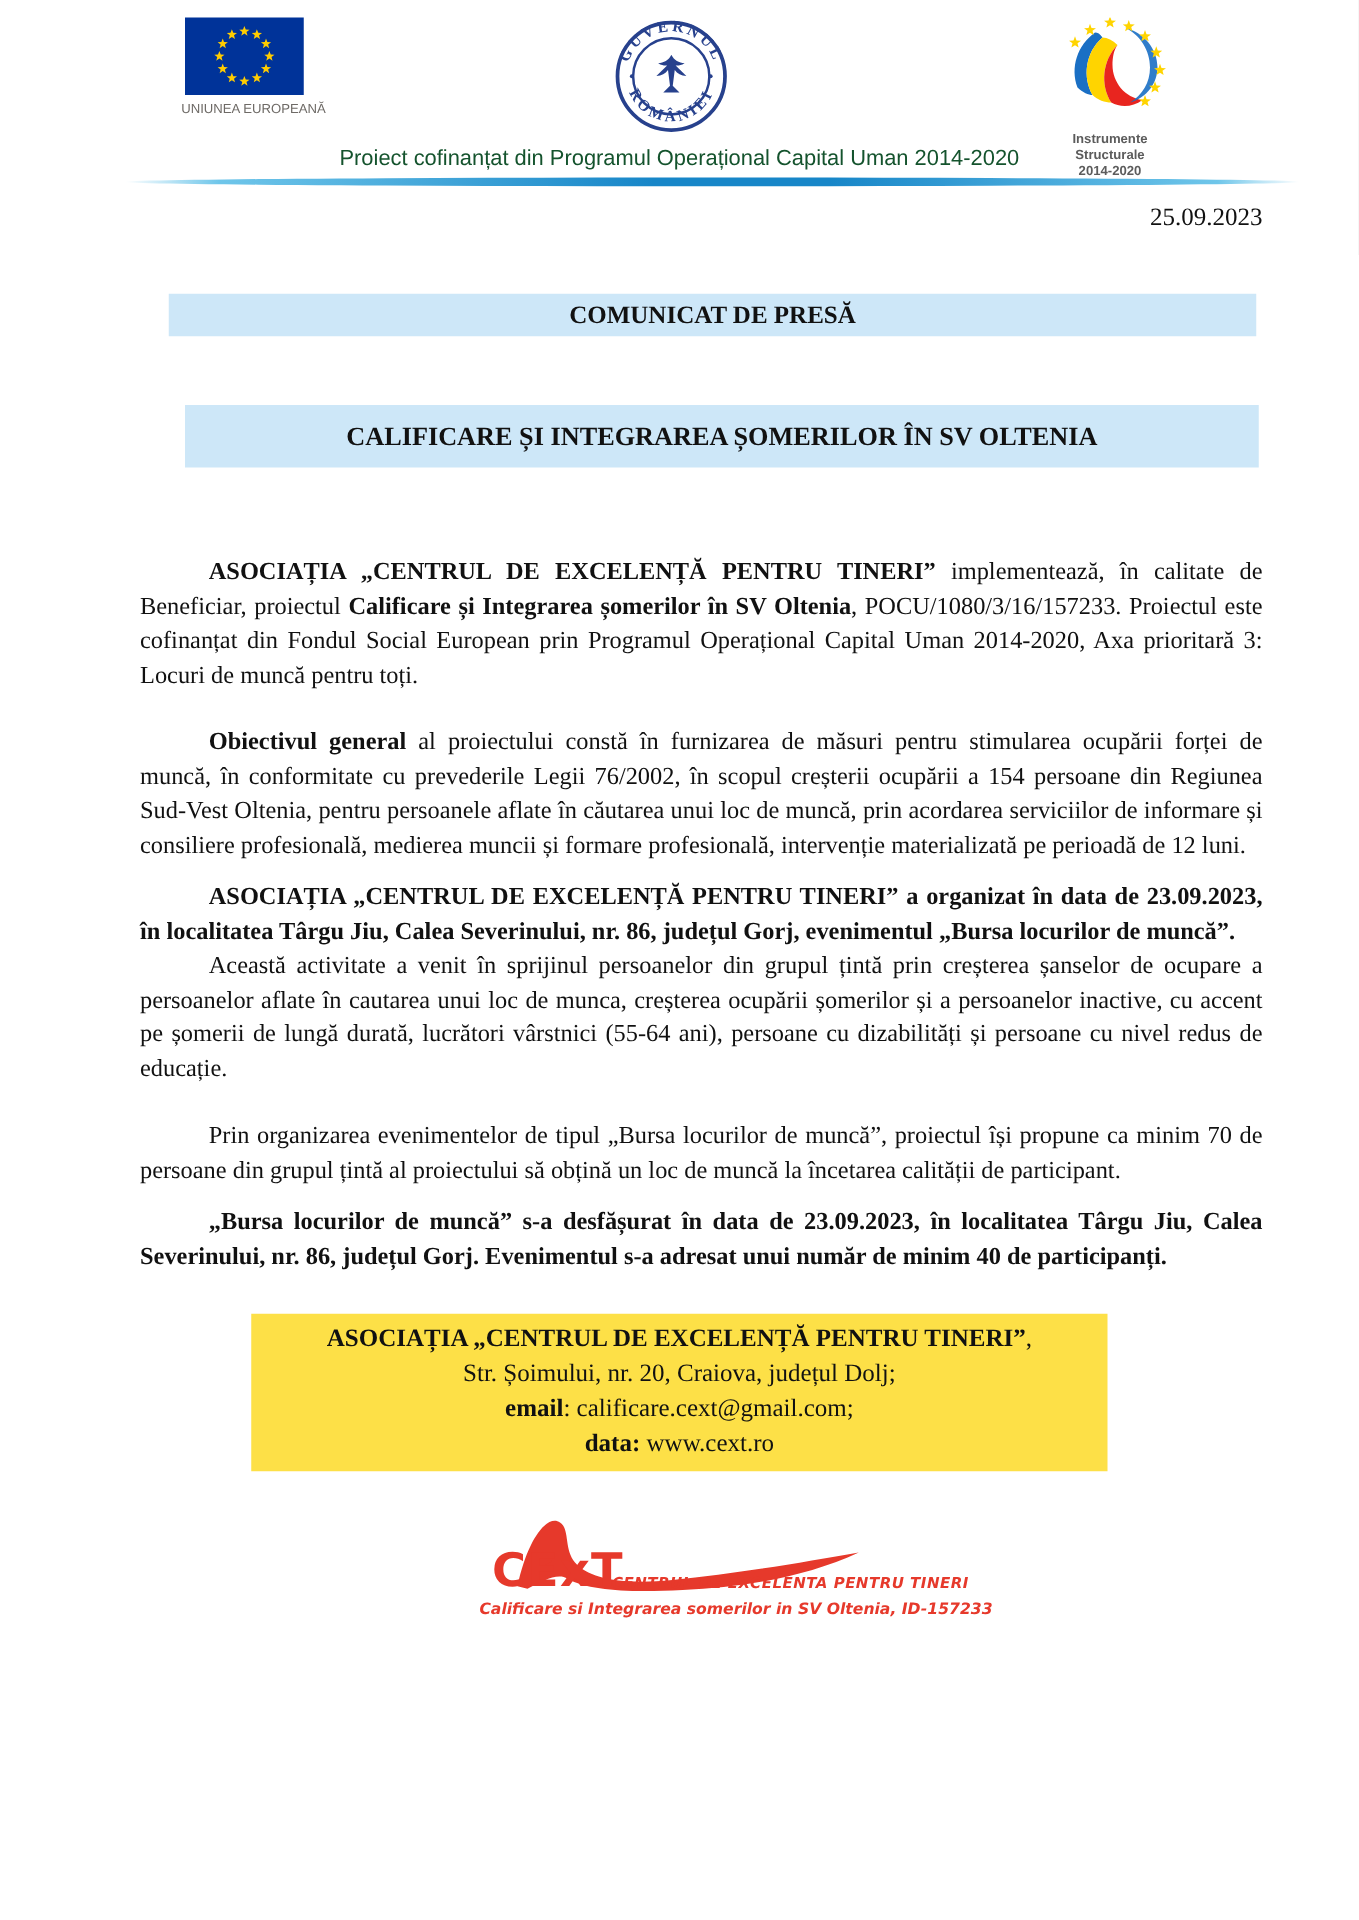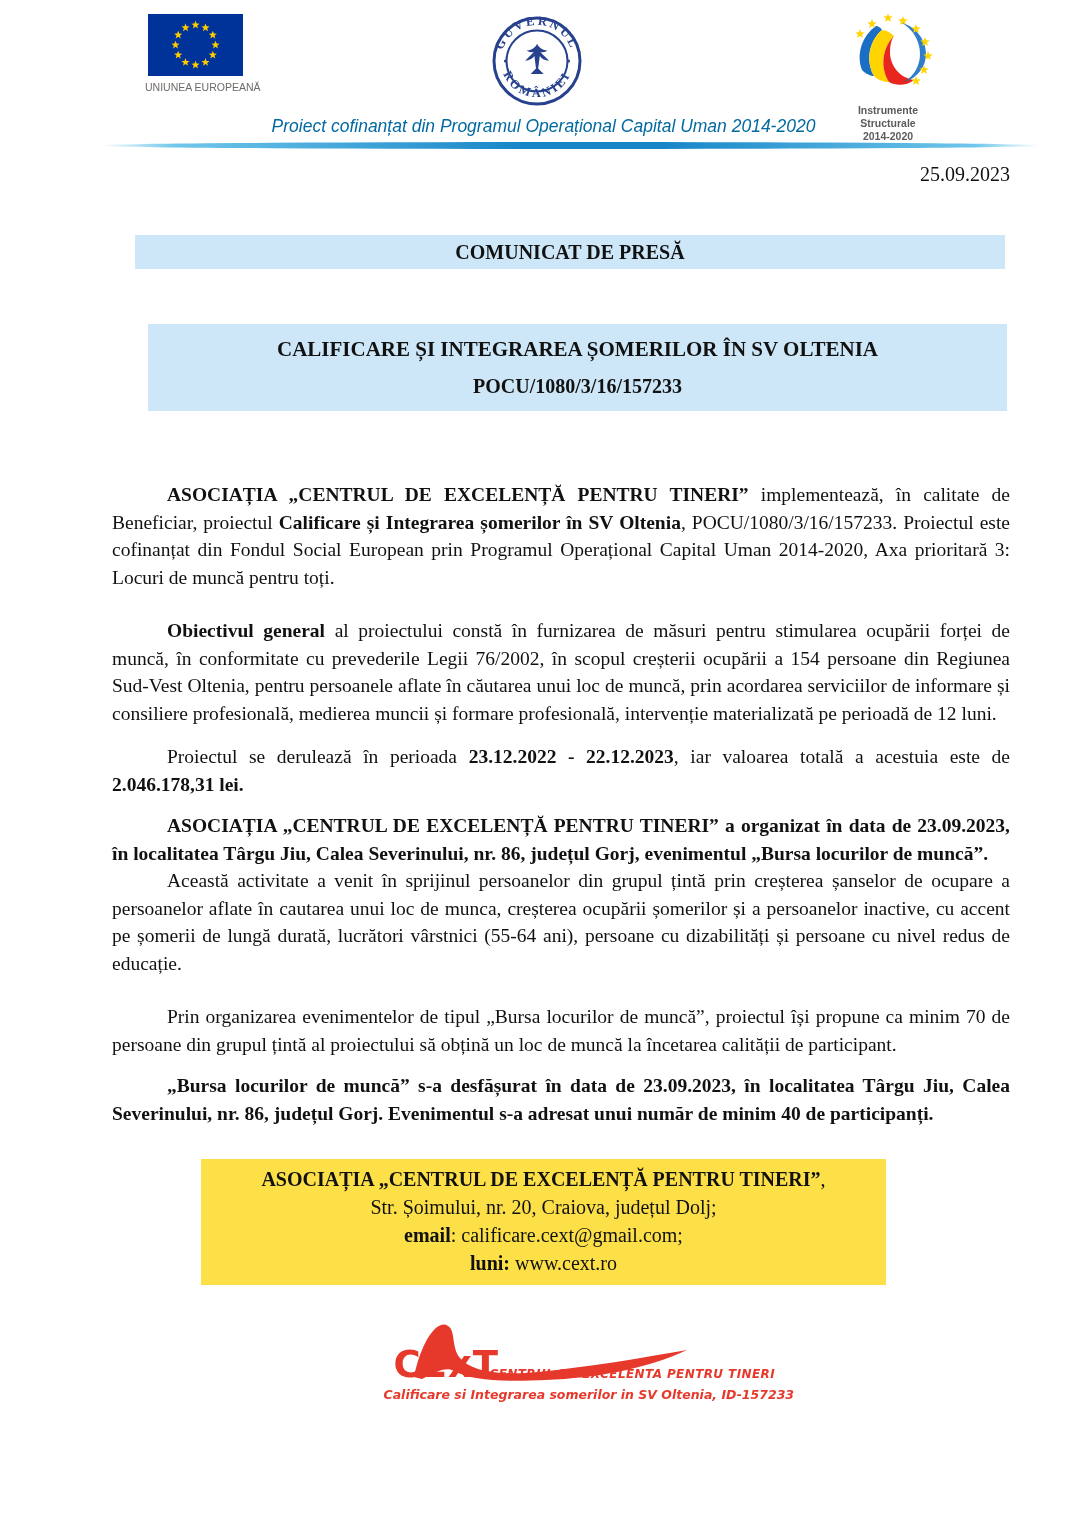--- a/index.html
+++ b/index.html
@@ -14,22 +14,22 @@
   .eu-block{width:100px;text-align:center;}
   .eu-flag{width:95px;height:62px;background:#003399;position:relative;margin:0 auto;}
   .eu-flag svg{position:absolute;inset:0;}
   .eu-label{font-family:"Liberation Sans",sans-serif;font-size:10.5px;color:#6e6a66;
     margin-top:5px;white-space:nowrap;}
   .gov-seal{width:90px;height:90px;margin-top:2px;}
   .is-block{width:118px;text-align:center;}
   .is-label{font-family:"Liberation Sans",sans-serif;font-weight:bold;font-size:10.5px;
     color:#5c5c5c;line-height:1.25;margin-top:2px;}
   
-  .cofinance{font-family:"Liberation Sans",sans-serif;font-size:17.5px;color:#0369a1;
-    text-align:center;margin-top:6px;height:22px;font-style:italic;}
+  .cofinance{font-family:"Liberation Sans",sans-serif;font-size:17.5px;color:#14532d;
+    text-align:center;margin-top:6px;height:22px;}
   .blue-line{height:7px;margin:4px 47px 0 100px;border-radius:50%;
     background:linear-gradient(to right,rgba(111,198,234,0) 0%,#6fc6ea 8%,#1786c8 45%,#1786c8 60%,#6fc6ea 93%,rgba(111,198,234,0) 100%);}
   
   .date{font-weight:normal;font-size:20px;text-align:right;margin:14px 77px 0 0;height:24px;}
   
   .bar1{margin:48px 82px 0 135px;height:34px;line-height:34px;background:#cde7f8;
     text-align:center;font-weight:bold;font-size:20px;}
   .title-block{margin:55px 80px 0 148px;background:#cde7f8;text-align:center;
     padding:13px 0 13px 0;}
   .title-block .t1{font-weight:bold;font-size:21px;line-height:24px;}
@@ -134,38 +134,36 @@
 
   <div class="cofinance">Proiect cofinanțat din Programul Operațional Capital Uman 2014-2020</div>
   <div class="blue-line"></div>
 
   <div class="date">25.09.2023</div>
 
   <div class="bar1">COMUNICAT DE PRESĂ</div>
 
   <div class="title-block">
     <div class="t1">CALIFICARE ȘI INTEGRAREA ȘOMERILOR ÎN SV OLTENIA</div>
-    <div class="t2">POCU/1080/3/16/157233</div>
   </div>
 
   <div class="body-text">
     <p class="p1"><span class="bold">ASOCIAȚIA „CENTRUL DE EXCELENȚĂ PENTRU TINERI”</span><span> implementează, în calitate de Beneficiar, proiectul </span><span class="bold">Calificare și Integrarea șomerilor în SV Oltenia</span><span>, POCU/1080/3/16/157233. Proiectul este cofinanțat din Fondul Social European prin Programul Operațional Capital Uman 2014-2020, Axa prioritară 3: Locuri de muncă pentru toți.</span></p>
     <p class="p2"><span class="bold">Obiectivul general</span><span> al proiectului constă în furnizarea de măsuri pentru stimularea ocupării forței de muncă, în conformitate cu prevederile Legii 76/2002, în scopul creșterii ocupării a 154 persoane din Regiunea Sud-Vest Oltenia, pentru persoanele aflate în căutarea unui loc de muncă, prin acordarea serviciilor de informare și consiliere profesională, medierea muncii și formare profesională, intervenție materializată pe perioadă de 12 luni.</span></p>
-    <p class="p3"><span>Proiectul se derulează în perioada </span><span class="bold">23.12.2022 - 22.12.2023</span><span>, iar valoarea totală a acestuia este de </span><span class="bold">2.046.178,31 lei.</span></p>
     <p class="p4"><span class="bold">ASOCIAȚIA „CENTRUL DE EXCELENȚĂ PENTRU TINERI” a organizat în data de 23.09.2023, în localitatea Târgu Jiu, Calea Severinului, nr. 86, județul Gorj, evenimentul „Bursa locurilor de muncă”.</span></p>
     <p class="p5"><span>Această activitate a venit în sprijinul persoanelor din grupul țintă prin creșterea șanselor de ocupare a persoanelor aflate în cautarea unui loc de munca, creșterea ocupării șomerilor și a persoanelor inactive, cu accent pe șomerii de lungă durată, lucrători vârstnici (55-64 ani), persoane cu dizabilități și persoane cu nivel redus de educație.</span></p>
     <p class="p6"><span>Prin organizarea evenimentelor de tipul „Bursa locurilor de muncă”, proiectul își propune ca minim 70 de persoane din grupul țintă al proiectului să obțină un loc de muncă la încetarea calității de participant.</span></p>
     <p class="p7"><span class="bold">„Bursa locurilor de muncă” s-a desfășurat în data de 23.09.2023, în localitatea Târgu Jiu, Calea Severinului, nr. 86, județul Gorj. Evenimentul s-a adresat unui număr de minim 40 de participanți.</span></p>
   </div>
 
   <div class="contact">
     <div><span class="bold">ASOCIAȚIA „CENTRUL DE EXCELENȚĂ PENTRU TINERI”</span><span>,</span></div>
     <div><span>Str. Șoimului, nr. 20, Craiova, județul Dolj;</span></div>
     <div><span class="bold">email</span><span>: calificare.cext@gmail.com;</span></div>
-    <div><span class="bold">luni:</span><span> www.cext.ro</span></div>
+    <div><span class="bold">data:</span><span> www.cext.ro</span></div>
   </div>
 
   <div class="brand">
     <svg width="300" height="62" viewBox="0 0 300 62">
       <path d="M20,56 C28,18 44,-2 54,5 C62,10 57,26 66,37 C77,50 104,55 144,51 C194,46 248,37 293,29 C252,48 202,57 152,59 C112,61 78,60 60,50 C52,45 40,52 28,58 Z" fill="#e6392b"></path>
       <ellipse cx="41" cy="34" rx="7.5" ry="5" transform="rotate(-18 41 34)" fill="#e6392b"></ellipse>
     </svg>
     <div class="brand-name">CExT</div>
     <div class="brand-tag1">CENTRUL DE EXCELENTA PENTRU TINERI</div>
     <div class="brand-tag2">Calificare si Integrarea somerilor in SV Oltenia, ID-157233</div>

